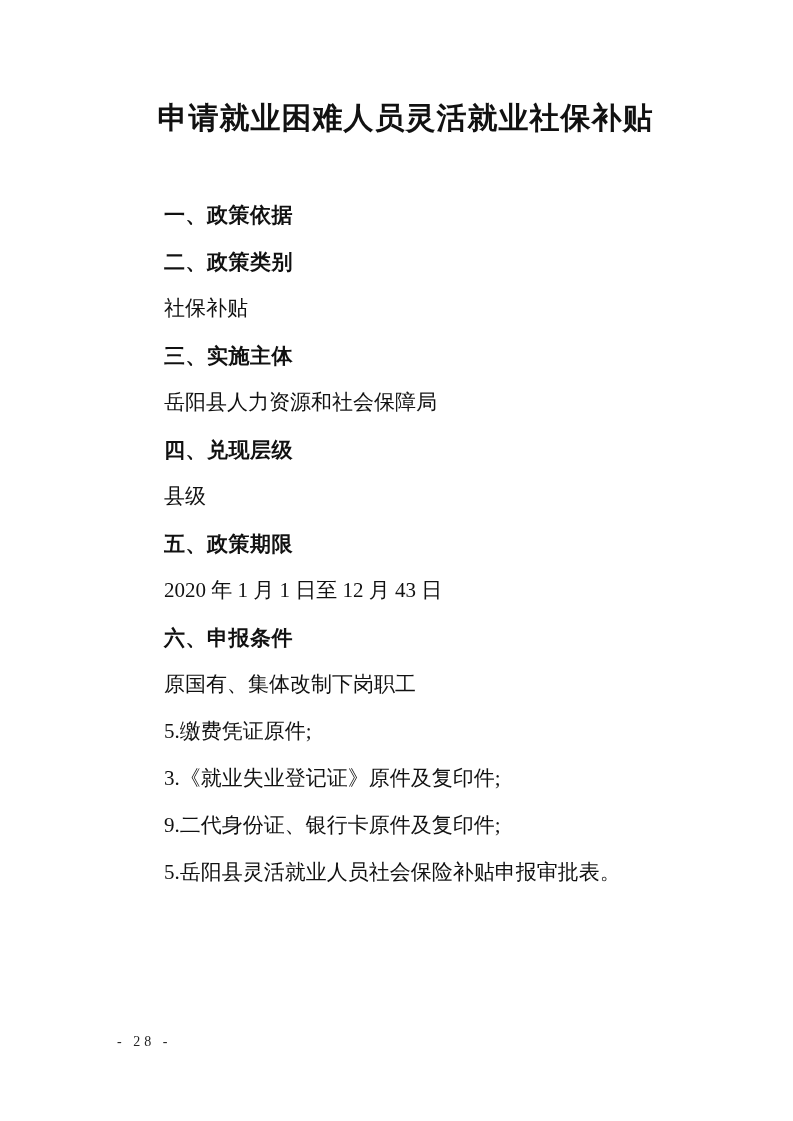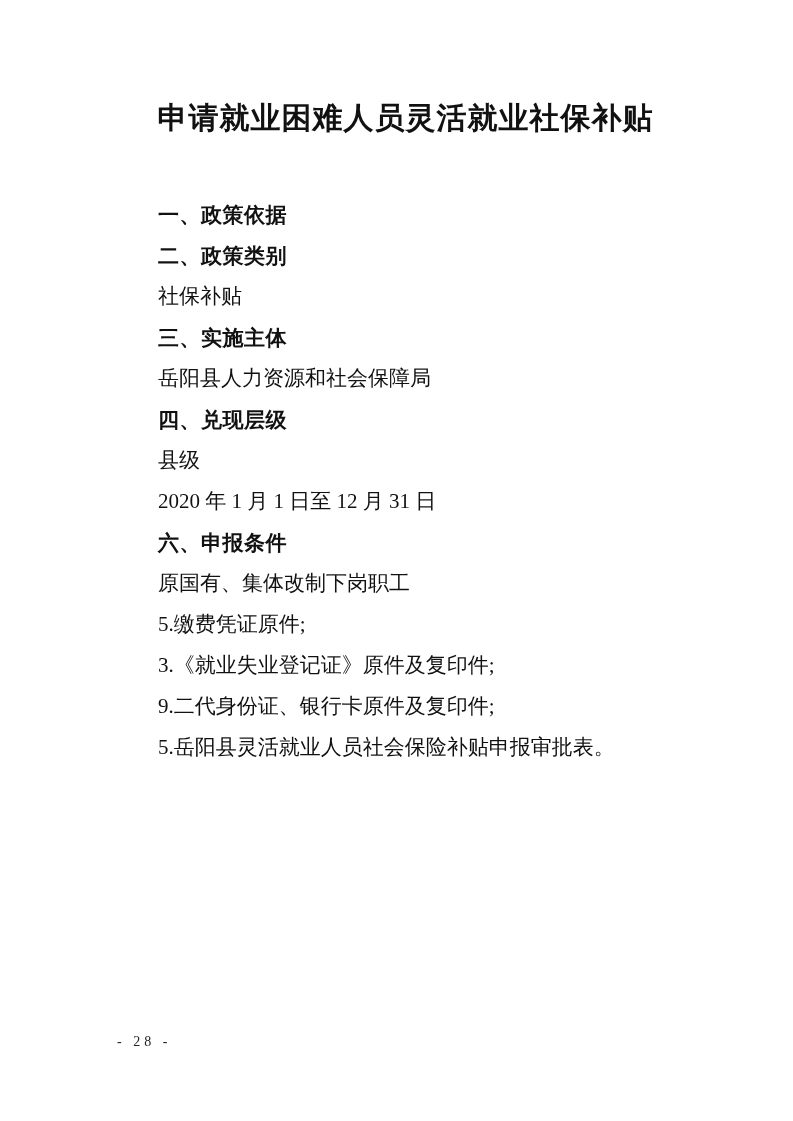--- a/index.html
+++ b/index.html
@@ -30,21 +30,21 @@
     text-align: center;
     letter-spacing: 1px;
     font-family: "Liberation Serif", "DejaVu Serif", serif;
   }
   .content {
     font-size: 21px;
     line-height: 41px;
     text-align: justify;
   }
   .content p {
-    margin: 0;
+    margin: 6px;
     text-indent: 2em;
   }
   .sec-heading {
     font-family: "Liberation Sans", "DejaVu Sans", sans-serif;
     font-weight: bold;
     letter-spacing: 0.5px;
   }
   .sec-body {
     font-weight: normal;
   }
@@ -71,21 +71,22 @@
 
     <p class="sec-heading">二、政策类别</p>
     <p class="sec-body">社保补贴</p>
 
     <p class="sec-heading">三、实施主体</p>
     <p class="sec-body">岳阳县人力资源和社会保障局</p>
 
     <p class="sec-heading">四、兑现层级</p>
     <p class="sec-body">县级</p>
 
-    <p class="sec-body">2020 年 1 月 1 日至 12 月 31 日</p>
+    <p class="sec-heading">五、政策期限</p>
+    <p class="sec-body">2020 年 1 月 1 日至 12 月 43 日</p>
 
     <p class="sec-heading">六、申报条件</p>
     <p class="sec-body">原国有、集体改制下岗职工</p>
 
     <p class="sec-body">5.缴费凭证原件;</p>
     <p class="sec-body">3.《就业失业登记证》原件及复印件;</p>
     <p class="sec-body">9.二代身份证、银行卡原件及复印件;</p>
     <p class="sec-body">5.岳阳县灵活就业人员社会保险补贴申报审批表。</p>
 
   </div>

